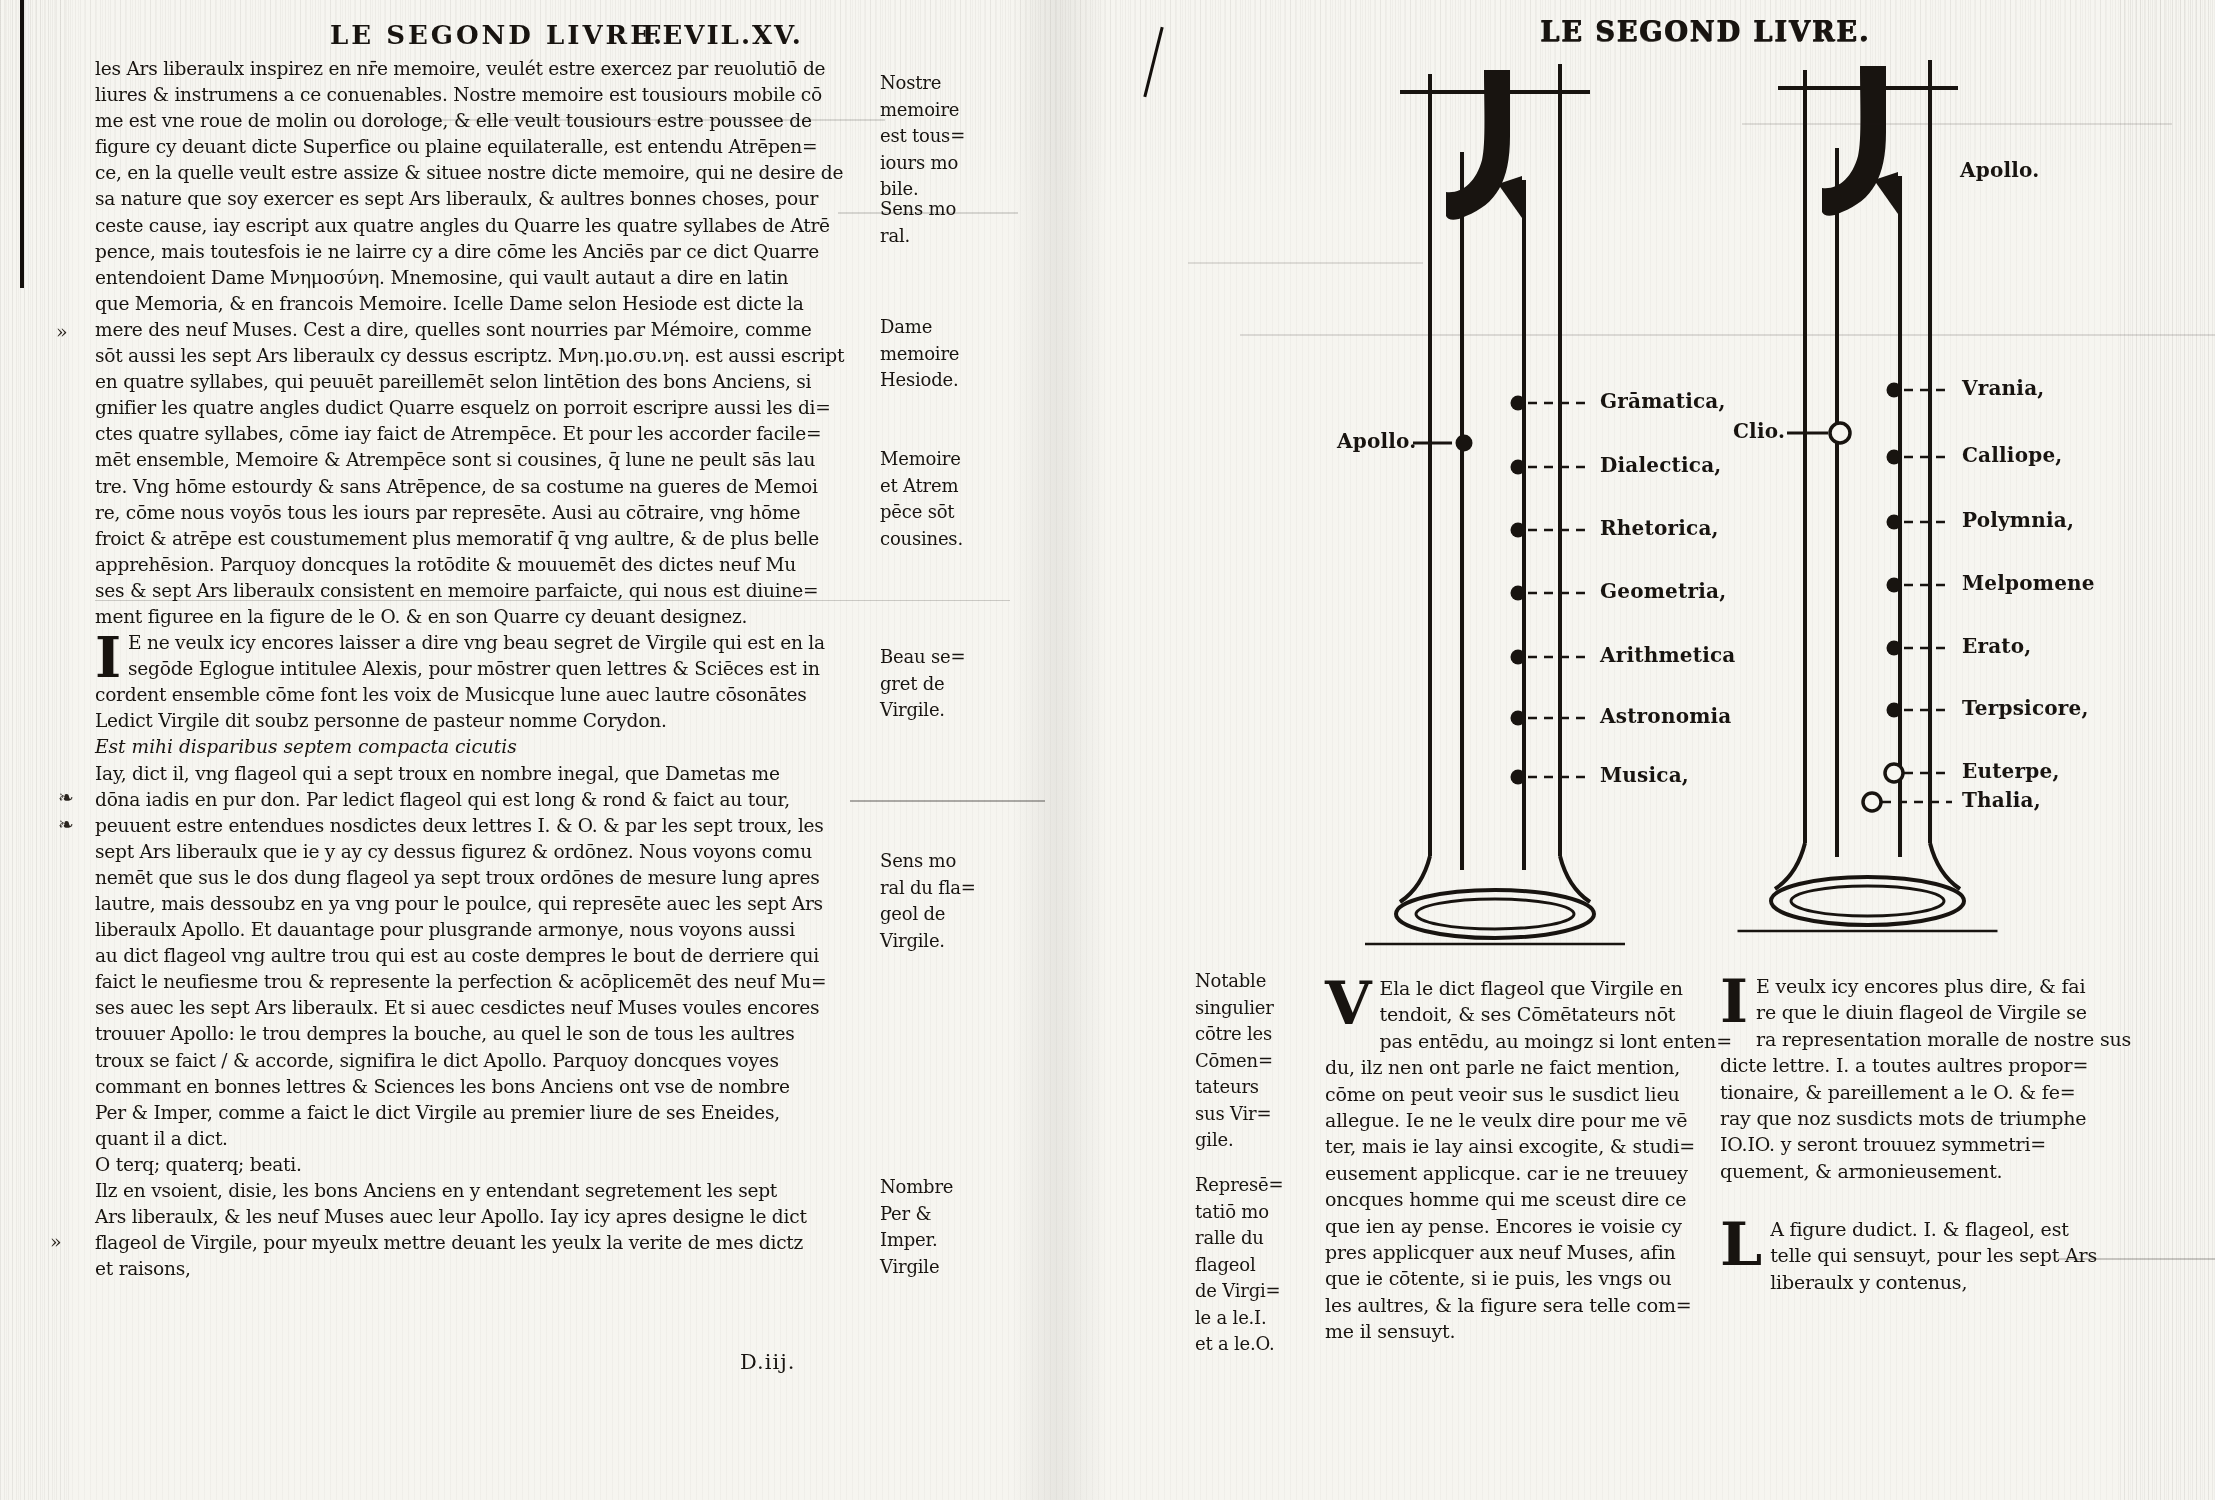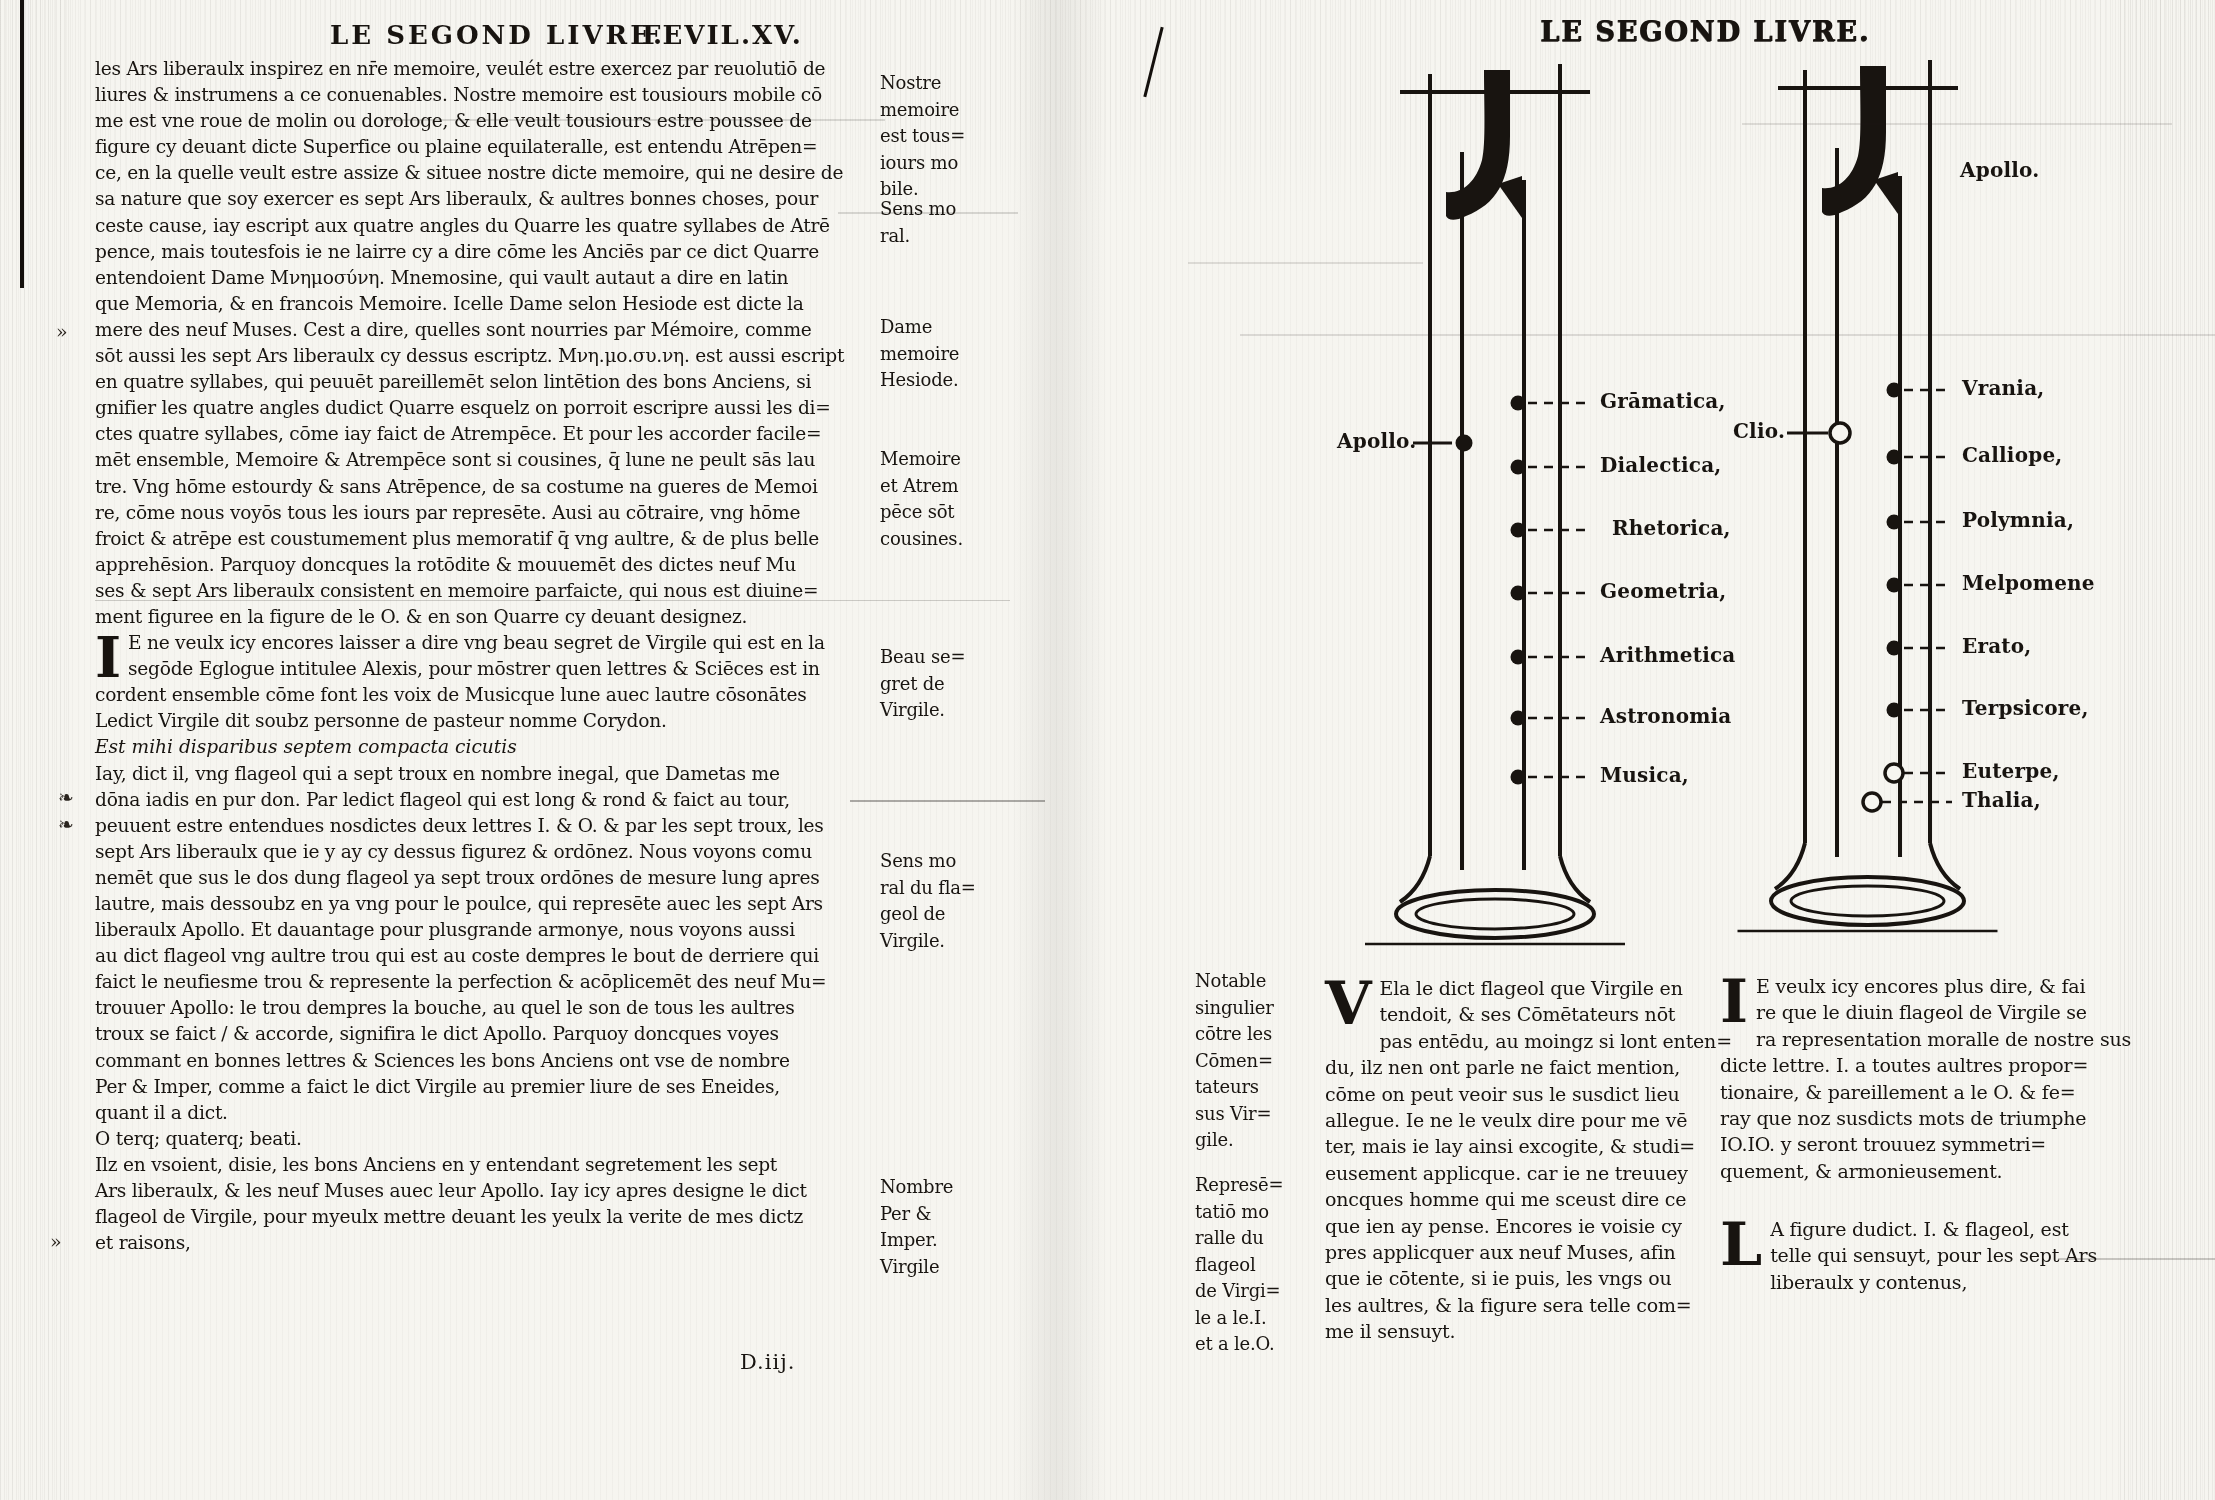--- a/index.html
+++ b/index.html
@@ -97,20 +97,21 @@
     <div class="bl latin">Est mihi disparibus septem compacta cicutis</div>
     <div class="bl">Iay, dict il, vng flageol qui a sept troux en nombre inegal, que Dametas me</div>
     <div class="bl">dōna iadis en pur don. Par ledict flageol qui est long &amp; rond &amp; faict au tour,</div>
     <div class="bl">peuuent estre entendues nosdictes deux lettres I. &amp; O. &amp; par les sept troux, les</div>
     <div class="bl">sept Ars liberaulx que ie y ay cy dessus figurez &amp; ordōnez. Nous voyons comu</div>
     <div class="bl">nemēt que sus le dos dung flageol ya sept troux ordōnes de mesure lung apres</div>
     <div class="bl">lautre, mais dessoubz en ya vng pour le poulce, qui represēte auec les sept Ars</div>
     <div class="bl">liberaulx Apollo. Et dauantage pour plusgrande armonye, nous voyons aussi</div>
     <div class="bl">au dict flageol vng aultre trou qui est au coste dempres le bout de derriere qui</div>
     <div class="bl">faict le neufiesme trou &amp; represente la perfection &amp; acōplicemēt des neuf Mu=</div>
+    <div class="bl">ses auec les sept Ars liberaulx. Et si auec cesdictes neuf Muses voules encores</div>
     <div class="bl">trouuer Apollo: le trou dempres la bouche, au quel le son de tous les aultres</div>
     <div class="bl">troux se faict / &amp; accorde, signifira le dict Apollo. Parquoy doncques voyes</div>
     <div class="bl">commant en bonnes lettres &amp; Sciences les bons Anciens ont vse de nombre</div>
     <div class="bl">Per &amp; Imper, comme a faict le dict Virgile au premier liure de ses Eneides,</div>
     <div class="bl">quant il a dict.</div>
     <div class="bl">O terq; quaterq; beati.</div>
     <div class="bl">Ilz en vsoient, disie, les bons Anciens en y entendant segretement les sept</div>
     <div class="bl">Ars liberaulx, &amp; les neuf Muses auec leur Apollo. Iay icy apres designe le dict</div>
     <div class="bl">flageol de Virgile, pour myeulx mettre deuant les yeulx la verite de mes dictz</div>
     <div class="bl">et raisons,</div>
@@ -228,21 +229,21 @@
     <circle cx="1894" cy="773" r="9" fill="#f6f5f0" stroke="#181410" stroke-width="3.5"></circle>
     <line x1="1904" y1="773" x2="1952" y2="773" stroke="#181410" stroke-width="2.6" stroke-dasharray="9 7"></line>
     <circle cx="1872" cy="802" r="9" fill="#f6f5f0" stroke="#181410" stroke-width="3.5"></circle>
     <line x1="1882" y1="802" x2="1952" y2="802" stroke="#181410" stroke-width="2.6" stroke-dasharray="9 7"></line>
     <line x1="1787" y1="433" x2="1828" y2="433" stroke="#181410" stroke-width="3"></line>
     <circle cx="1840" cy="433" r="10" fill="#f6f5f0" stroke="#181410" stroke-width="3.5"></circle>
   </svg>
 <div id="flute-labels">
     <div class="flabel" style="left: 1600px; top: 389px;">Grāmatica,</div>
     <div class="flabel" style="left: 1600px; top: 453px;">Dialectica,</div>
-    <div class="flabel" style="left: 1600px; top: 516px; margin-left: 12px;">Rhetorica,</div>
+    <div class="flabel" style="left: 1600px; top: 516px;">Rhetorica,</div>
     <div class="flabel" style="left: 1600px; top: 579px;">Geometria,</div>
     <div class="flabel" style="left: 1600px; top: 643px;">Arithmetica</div>
     <div class="flabel" style="left: 1600px; top: 704px;">Astronomia</div>
     <div class="flabel" style="left: 1600px; top: 763px;">Musica,</div>
     <div class="flabel" style="left: 1337px; top: 429px;">Apollo.</div>
     <div class="flabel" style="left: 1962px; top: 376px;">Vrania,</div>
     <div class="flabel" style="left: 1962px; top: 443px;">Calliope,</div>
     <div class="flabel" style="left: 1962px; top: 508px;">Polymnia,</div>
     <div class="flabel" style="left: 1962px; top: 571px;">Melpomene</div>
     <div class="flabel" style="left: 1962px; top: 634px;">Erato,</div>

